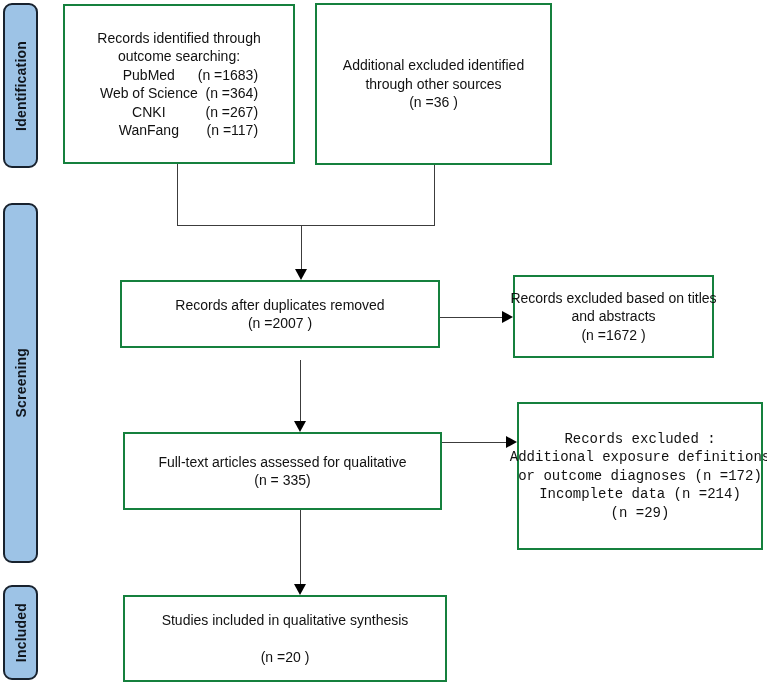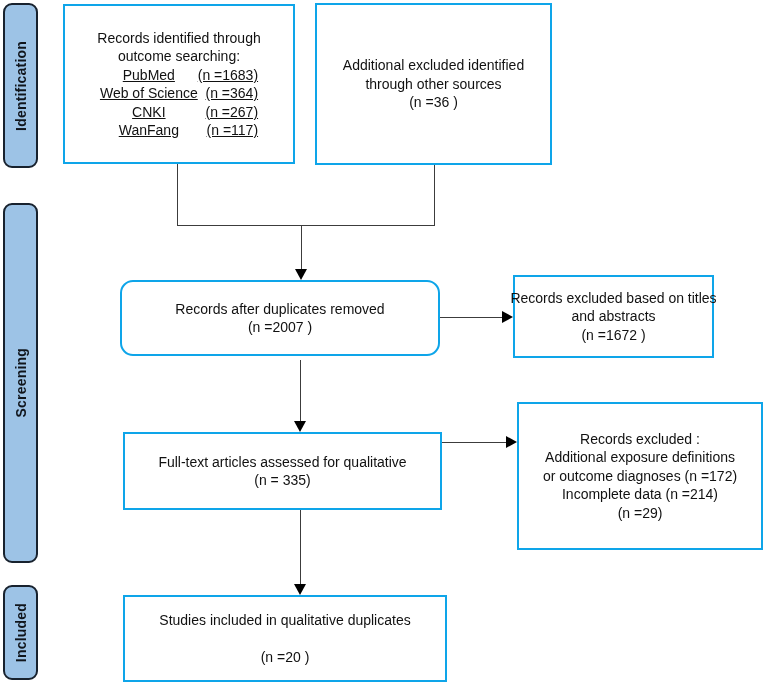--- a/index.html
+++ b/index.html
@@ -9,21 +9,21 @@
     background:#ffffff;
     font-family:"Liberation Sans", sans-serif;
     color:#111111;
     overflow:hidden;
   }
   
   .fbox{
     position:absolute;
     box-sizing:border-box;
     background:#ffffff;
-    border:2px solid #0ea5e9;
+    border:2px solid #15803d;
     display:flex;
     flex-direction:column;
     justify-content:center;
     align-items:center;
     text-align:center;
     font-size:14px;
     line-height:18.5px;
   }
   .fbox .bline{white-space:nowrap;}
   
@@ -58,37 +58,36 @@
     position:absolute;width:0;height:0;
     border-top:6.5px solid transparent;
     border-bottom:6.5px solid transparent;
     border-left:11px solid #000000;
   }
   
   .db-grid{
     display:inline-grid;
     grid-template-columns:auto auto;
     align-items:baseline;
-    text-decoration:underline;
   }
   .db-name{text-align:center;white-space:nowrap;}
   .db-val{text-align:right;white-space:nowrap;}
   .spacer18{height:18px;}
 
   
   #stage-identification{left:3px;top:3px;height:165px;}
   #stage-screening{left:3px;top:203px;height:360px;}
   #stage-included{left:3px;top:585px;height:95px;}
 
   #box-db-search{left:63px;top:4px;width:232px;height:160px;}
   #box-other-sources{left:315px;top:3px;width:237px;height:162px;}
-  #box-duplicates{left:120px;top:280px;width:320px;height:76px;border-radius:13px;}
+  #box-duplicates{left:120px;top:280px;width:320px;height:68px;}
   #box-excluded-titles{left:513px;top:275px;width:201px;height:83px;}
   #box-fulltext{left:123px;top:432px;width:319px;height:78px;}
-  #box-excluded-reasons{left:517px;top:402px;width:246px;height:148px;}
+  #box-excluded-reasons{left:517px;top:402px;width:246px;height:148px;font-family:Liberation Mono, monospace;}
   #box-included{left:123px;top:595px;width:324px;height:87px;}
 
   #c-left-drop{left:177px;top:164px;width:1px;height:62px;}
   #c-right-drop{left:434px;top:165px;width:1px;height:61px;}
   #c-merge-h{left:177px;top:225px;width:258px;height:1px;}
   #c-mid-drop{left:301px;top:225px;width:1px;height:46px;}
   #a-mid-drop{left:295px;top:269px;}
   #c-dup-to-full{left:300px;top:360px;width:1px;height:62px;}
   #a-dup-to-full{left:294px;top:421px;}
   #c-full-to-incl{left:300px;top:510px;width:1px;height:75px;}
@@ -152,21 +151,21 @@
 
   <div class="fbox" id="box-excluded-reasons">
     <div class="bline">Records  excluded :</div>
     <div class="bline">Additional exposure definitions</div>
     <div class="bline">or outcome diagnoses (n =172)</div>
     <div class="bline">Incomplete data (n =214)</div>
     <div class="bline">(n =29)</div>
   </div>
 
   <div class="fbox" id="box-included">
-    <div class="bline">Studies included in qualitative duplicates</div>
+    <div class="bline">Studies included in qualitative synthesis</div>
     <div class="spacer18"></div>
     <div class="bline">(n =20 )</div>
   </div>
 
   <div class="cline" id="c-left-drop"></div>
   <div class="cline" id="c-right-drop"></div>
   <div class="cline" id="c-merge-h"></div>
   <div class="cline" id="c-mid-drop"></div>
   <div class="arr-down" id="a-mid-drop"></div>
 

